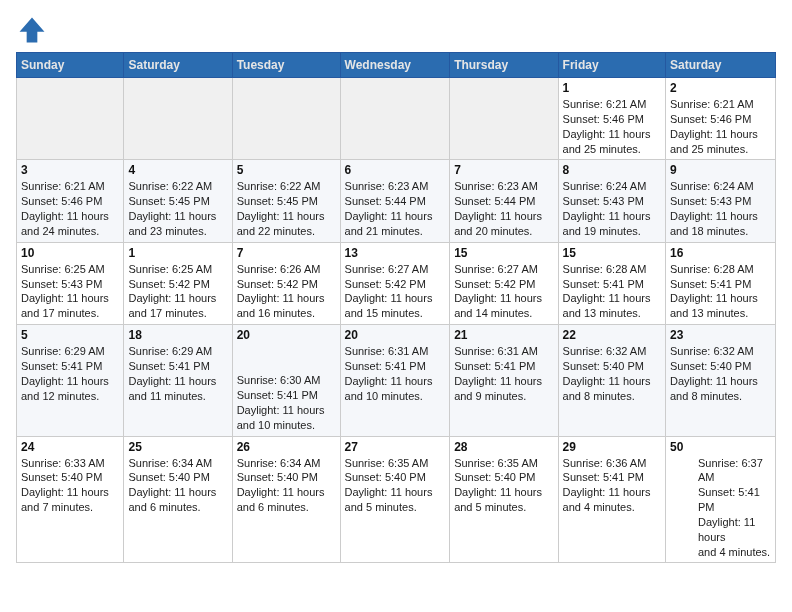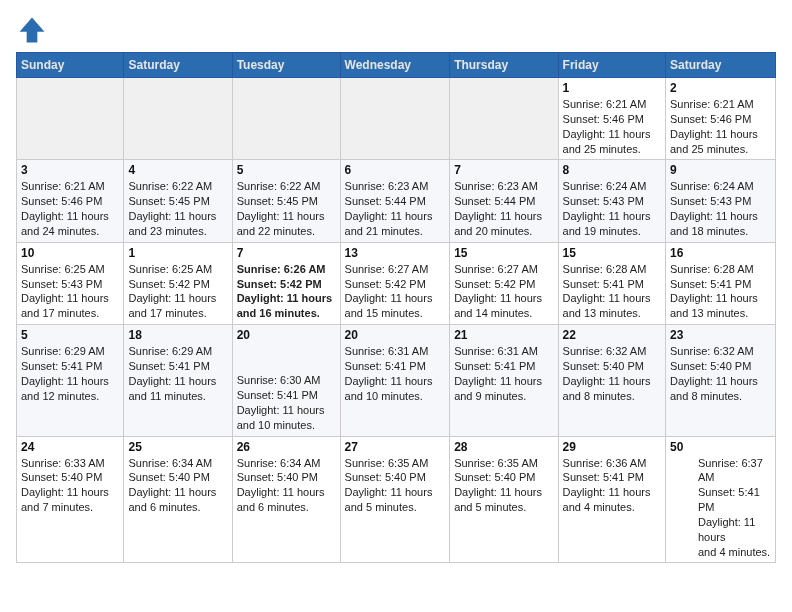--- a/index.html
+++ b/index.html
@@ -211,21 +211,21 @@
           </td>
           <td>
             <div class="day-num">1</div>
             <div class="day-info" style="white-space: pre-line;">Sunrise: 6:25 AM
 Sunset: 5:42 PM
 Daylight: 11 hours
 and 17 minutes.</div>
           </td>
           <td>
             <div class="day-num">7</div>
-            <div class="day-info" style="white-space: pre-line; font-weight: bold;">Sunrise: 6:26 AM
+            <div class="day-info" style="white-space: pre-line;">Sunrise: 6:26 AM
 Sunset: 5:42 PM
 Daylight: 11 hours
 and 16 minutes.</div>
           </td>
           <td>
             <div class="day-num">13</div>
             <div class="day-info" style="white-space: pre-line;">Sunrise: 6:27 AM
 Sunset: 5:42 PM
 Daylight: 11 hours
 and 15 minutes.</div>

